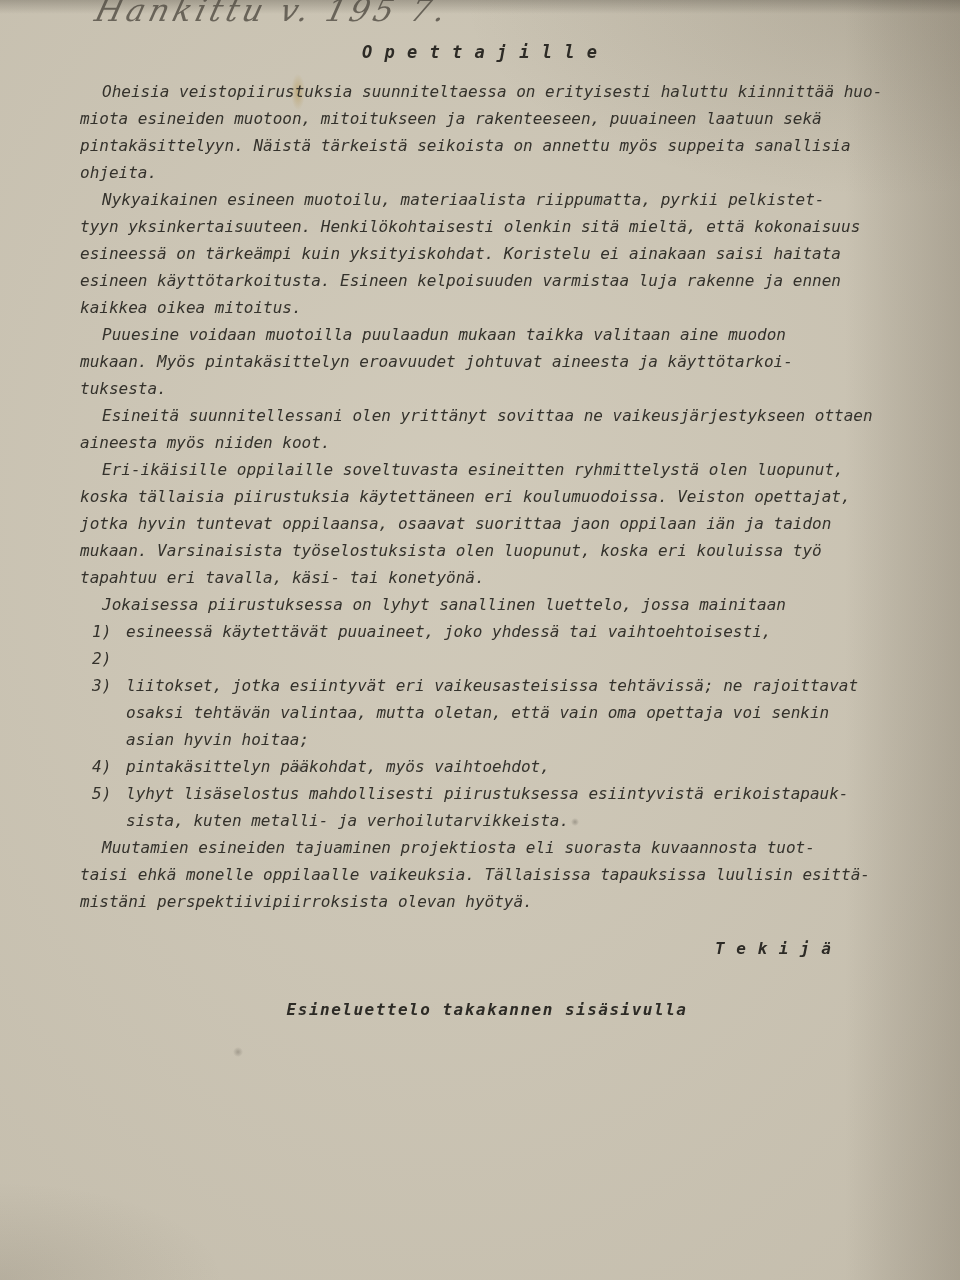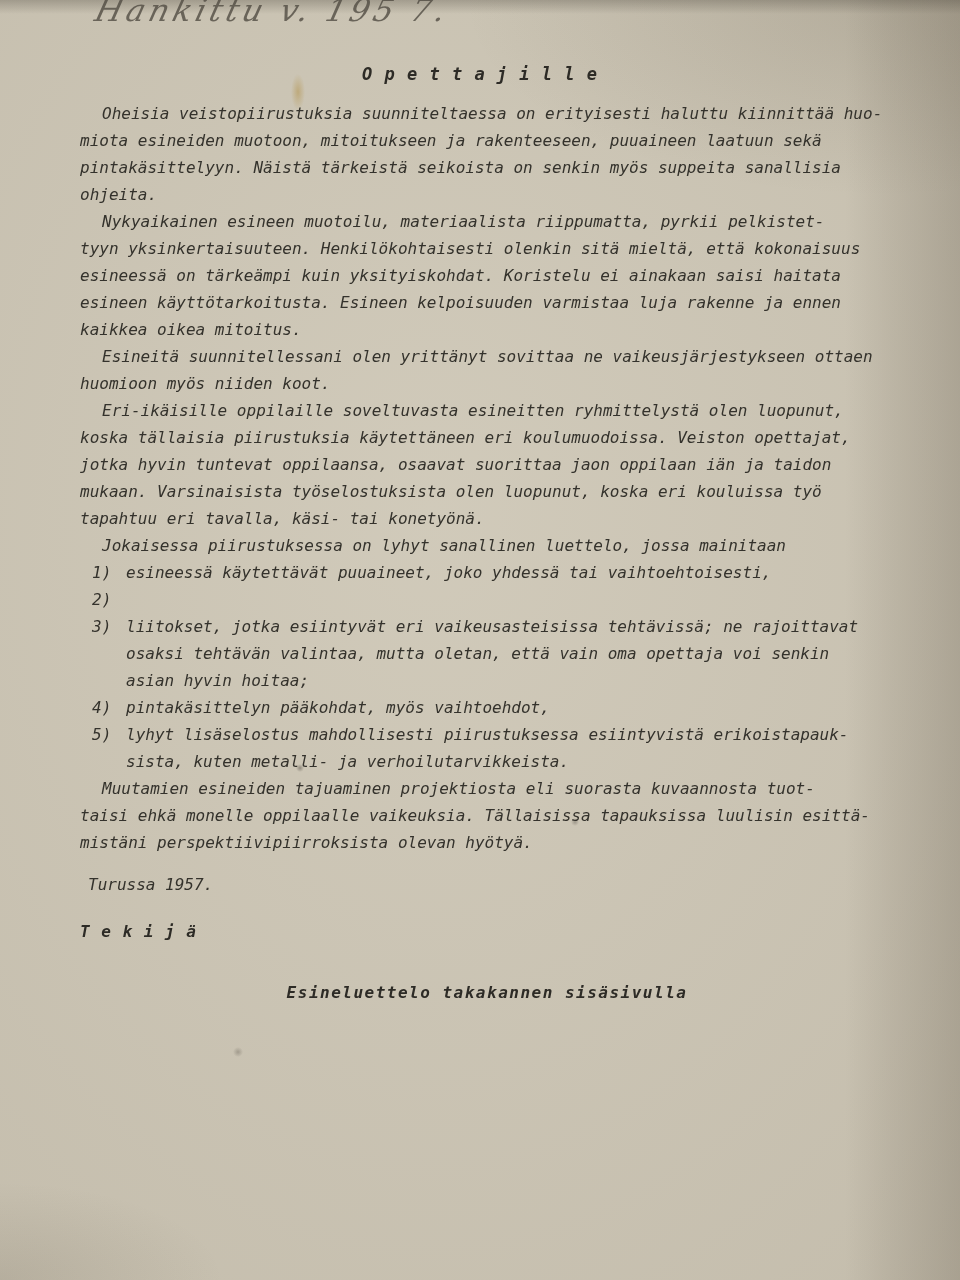--- a/index.html
+++ b/index.html
@@ -33,21 +33,21 @@
     left: 96px;
     font-family: "DejaVu Serif", "Liberation Serif", serif;
     font-style: italic;
     font-size: 31px;
     letter-spacing: 4px;
     color: rgba(78,73,64,0.78);
     transform: skewX(-14deg);
     white-space: nowrap;
   }
   .title {
-    padding-top: 64px;
+    padding-top: 42px;
     text-align: center;
     font-weight: bold;
     font-size: 17px;
     letter-spacing: 1px;
     color: #2d2b26;
   }
   .body {
     padding: 16px 66px 0 80px;
     font-size: 16px;
     line-height: 27px;
@@ -72,20 +72,21 @@
   }
   .closing {
     margin-top: 15px;
   }
   .place {
     margin: 0;
     text-indent: 8px;
   }
   .author {
     margin: 20px 62px 0 0;
+    text-align: right;
     font-weight: bold;
     letter-spacing: 1px;
     color: #2d2b26;
   }
   .footer {
     margin-top: 34px;
     text-align: center;
     font-weight: bold;
     letter-spacing: 1.5px;
     color: #2d2b26;
@@ -97,29 +98,32 @@
 <div class="page">
 
   <div class="handwritten">Hankittu v. 195 7.</div>
 
   <div class="title">O p e t t a j i l l e</div>
 
   <div class="body">
 
     <p class="para">Oheisia veistopiirustuksia suunniteltaessa on erityisesti haluttu kiinnittää huo-
 miota esineiden muotoon, mitoitukseen ja rakenteeseen, puuaineen laatuun sekä
-pintakäsittelyyn. Näistä tärkeistä seikoista on senkin myös suppeita sanallisia
+pintakäsittelyyn. Näistä tärkeistä seikoista on annettu myös suppeita sanallisia
 ohjeita.</p>
     <p class="para">Nykyaikainen esineen muotoilu, materiaalista riippumatta, pyrkii pelkistet-
 tyyn yksinkertaisuuteen. Henkilökohtaisesti olenkin sitä mieltä, että kokonaisuus
 esineessä on tärkeämpi kuin yksityiskohdat. Koristelu ei ainakaan saisi haitata
 esineen käyttötarkoitusta. Esineen kelpoisuuden varmistaa luja rakenne ja ennen
 kaikkea oikea mitoitus.</p>
+    <p class="para">Puuesine voidaan muotoilla puulaadun mukaan taikka valitaan aine muodon
+mukaan. Myös pintakäsittelyn eroavuudet johtuvat aineesta ja käyttötarkoi-
+tuksesta.</p>
     <p class="para">Esineitä suunnitellessani olen yrittänyt sovittaa ne vaikeusjärjestykseen ottaen
-huomioon myös niiden koot.</p>
+aineesta myös niiden koot.</p>
     <p class="para">Eri-ikäisille oppilaille soveltuvasta esineitten ryhmittelystä olen luopunut,
 koska tällaisia piirustuksia käytettäneen eri koulumuodoissa. Veiston opettajat,
 jotka hyvin tuntevat oppilaansa, osaavat suorittaa jaon oppilaan iän ja taidon
 mukaan. Varsinaisista työselostuksista olen luopunut, koska eri kouluissa työ
 tapahtuu eri tavalla, käsi- tai konetyönä.</p>
 
     <p class="para">Jokaisessa piirustuksessa on lyhyt sanallinen luettelo, jossa mainitaan</p>
 
     <div class="list">
       <div class="list-item">
@@ -144,20 +148,19 @@
         <span class="item-text">lyhyt lisäselostus mahdollisesti piirustuksessa esiintyvistä erikoistapauk-
 sista, kuten metalli- ja verhoilutarvikkeista.</span>
       </div>
     </div>
 
     <p class="para">Muutamien esineiden tajuaminen projektiosta eli suorasta kuvaannosta tuot-
 taisi ehkä monelle oppilaalle vaikeuksia. Tällaisissa tapauksissa luulisin esittä-
 mistäni perspektiivipiirroksista olevan hyötyä.</p>
 
     <div class="closing">
-      <p class="place">Turussa 1957.</p>
       <div class="author">T e k i j ä</div>
     </div>
 
     <div class="footer">Esineluettelo takakannen sisäsivulla</div>
 
   </div>
 </div>
 
 </body></html>

